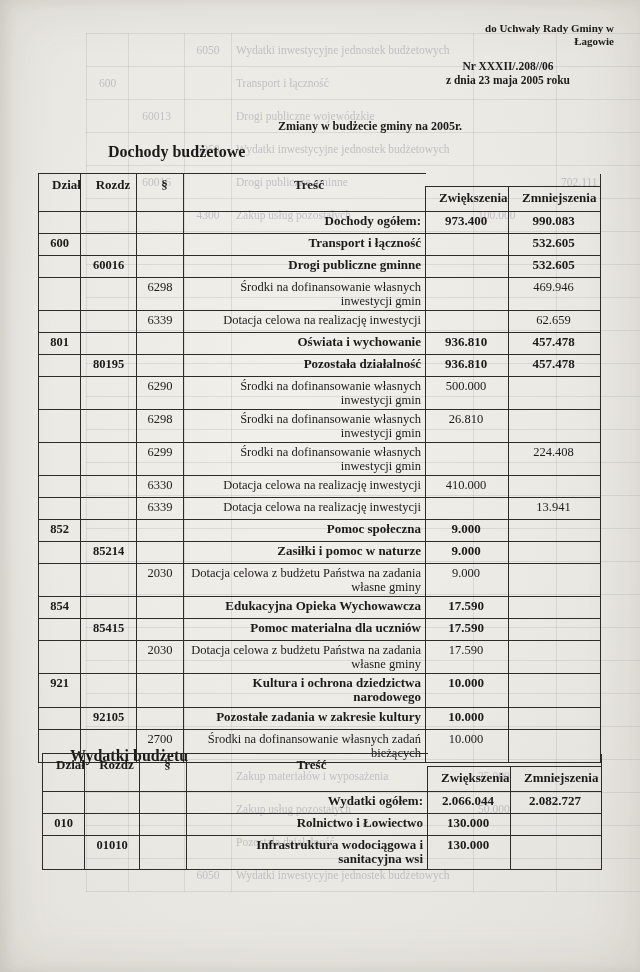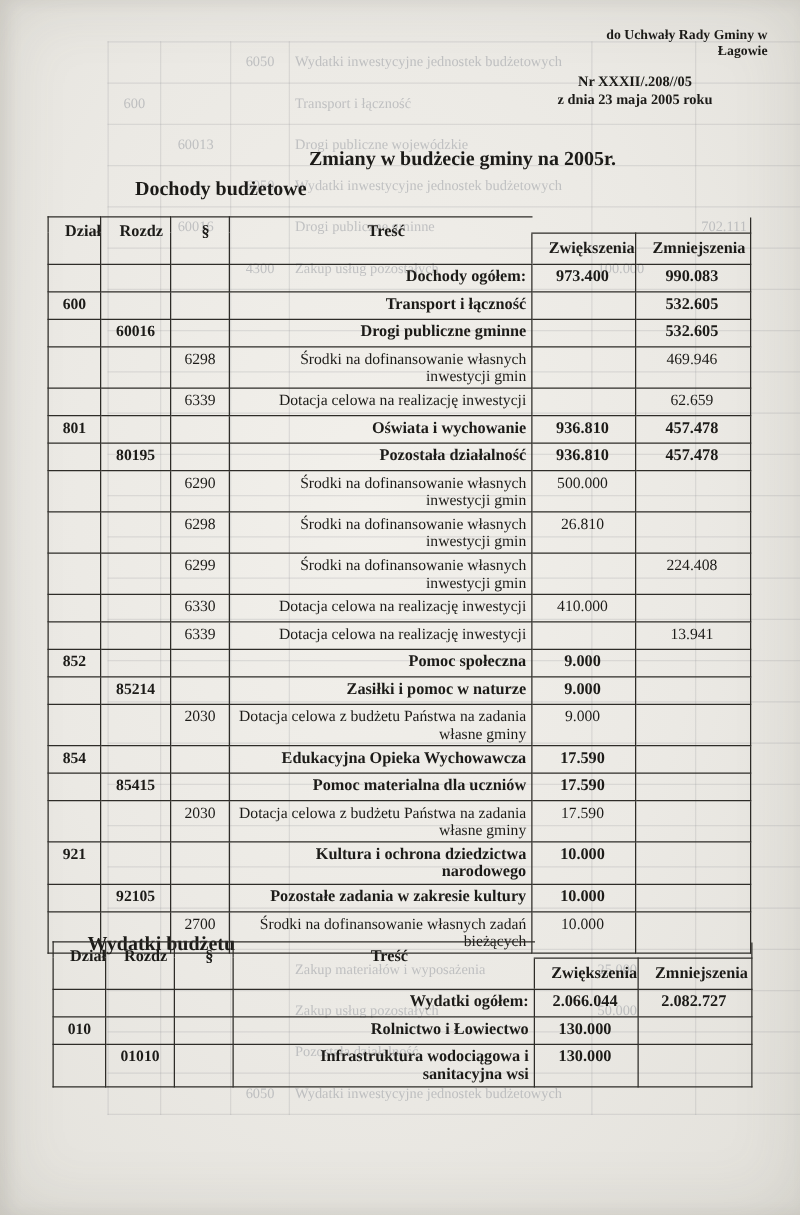--- a/index.html
+++ b/index.html
@@ -37,21 +37,21 @@
   
   .attach{position:absolute;top:22px;right:26px;width:212px;font-weight:bold;}
   .attach .l1{font-size:12.5px;text-align:center;line-height:1.2;}
   .attach .l2,.attach .l3{font-size:11px;text-align:right;line-height:1.22;}
   .attach .l4{font-size:11.5px;text-align:center;margin-top:10px;line-height:1.22;}
   .attach .l5{font-size:11.5px;text-align:center;line-height:1.22;}
 
   
   .main-title{
     position:absolute;top:119px;left:140px;width:460px;
-    text-align:center;font-weight:bold;font-size:16px;
+    text-align:center;font-weight:bold;font-size:12px;
   }
   .sec-heading{position:absolute;font-weight:bold;font-size:16px;}
   .h-dochody{top:143px;left:108px;}
   .h-wydatki{top:747px;left:70px;}
 
   
   .doc-table{
     position:absolute;border-collapse:collapse;table-layout:fixed;
     background:transparent;
   }
@@ -302,21 +302,21 @@
             <td class="g-zw"></td>
             <td class="g-zm"></td>
           </tr>
         </tbody>
     </table>
   </div>
 
   <div class="attach">
     <div class="l2">do Uchwały Rady Gminy w</div>
     <div class="l3">Łagowie</div>
-    <div class="l4">Nr XXXII/.208//05</div>
+    <div class="l4">Nr XXXII/.208//06</div>
     <div class="l5">z dnia 23 maja 2005 roku</div>
   </div>
 
   <div class="main-title">Zmiany w budżecie gminy na 2005r.</div>
 
   <div class="sec-heading h-dochody">Dochody budżetowe</div>
 
   <table class="doc-table t-dochody">
     <colgroup>
       <col style="width:42px">

